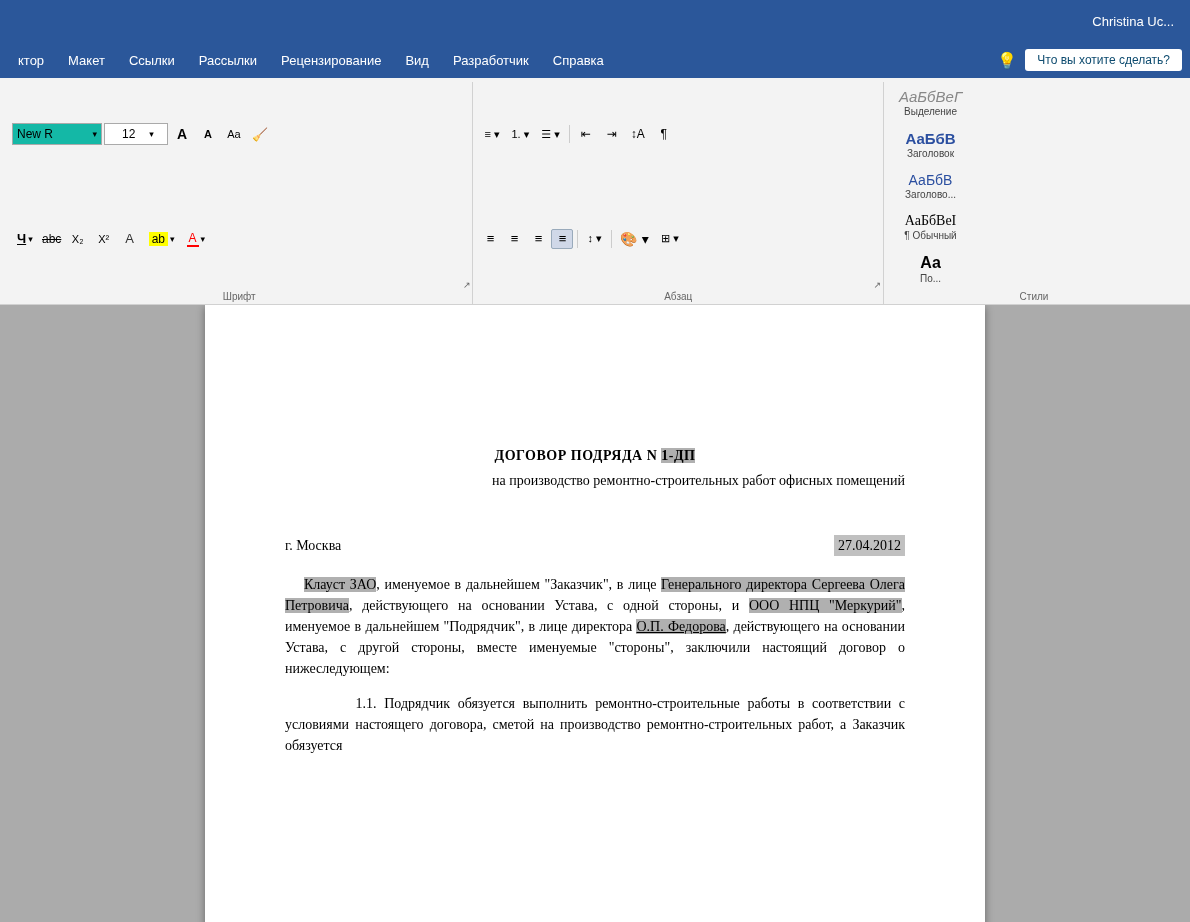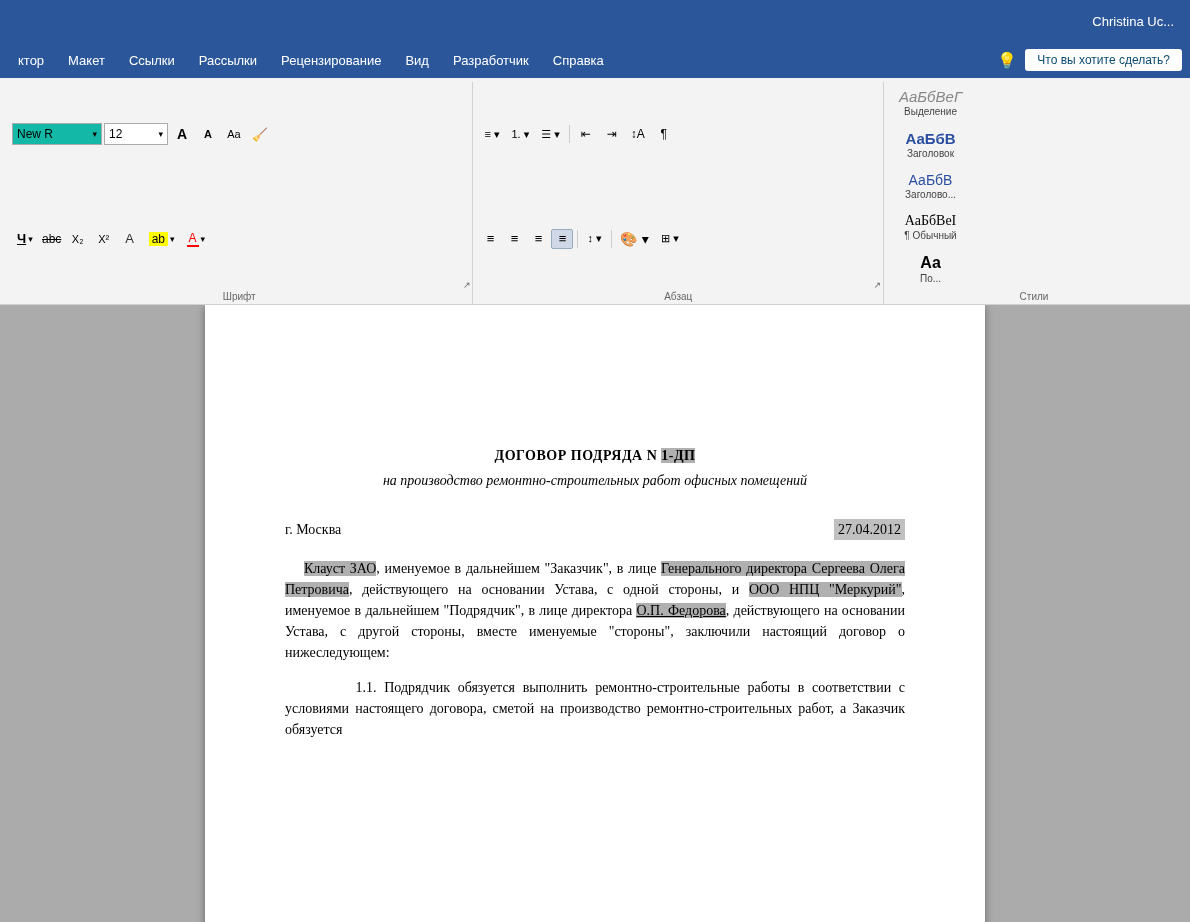--- a/index.html
+++ b/index.html
@@ -109,21 +109,21 @@
       align-items: center;
       justify-content: space-between;
       cursor: pointer;
     }
     .font-size-box {
       width: 64px;
       height: 22px;
       border: 1px solid #aaa;
       background: white;
       font-size: 12px;
-      padding: 0 4px;
+      padding: 0 17px;
       display: flex;
       align-items: center;
       justify-content: space-between;
       cursor: pointer;
       gap: 12px;
     }
     .ribbon-btn {
       width: 24px;
       height: 22px;
       display: flex;
@@ -181,24 +181,23 @@
     }
 
     .doc-title {
       text-align: center;
       font-weight: bold;
       font-size: 14px;
       margin-bottom: 4px;
       letter-spacing: 0.5px;
     }
     .doc-subtitle {
-      text-align: center;
-      font-size: 14px;
-      margin-bottom: 8px;
-      font-style: italic;
+      text-align: right;
+      font-size: 14px;
+      margin-bottom: 24px;
     }
     .doc-meta {
       display: flex;
       justify-content: space-between;
       margin-bottom: 18px;
     }
     .doc-meta-city { font-size: 14px; }
     .doc-meta-date {
       font-size: 14px;
       background: #c0c0c0;

